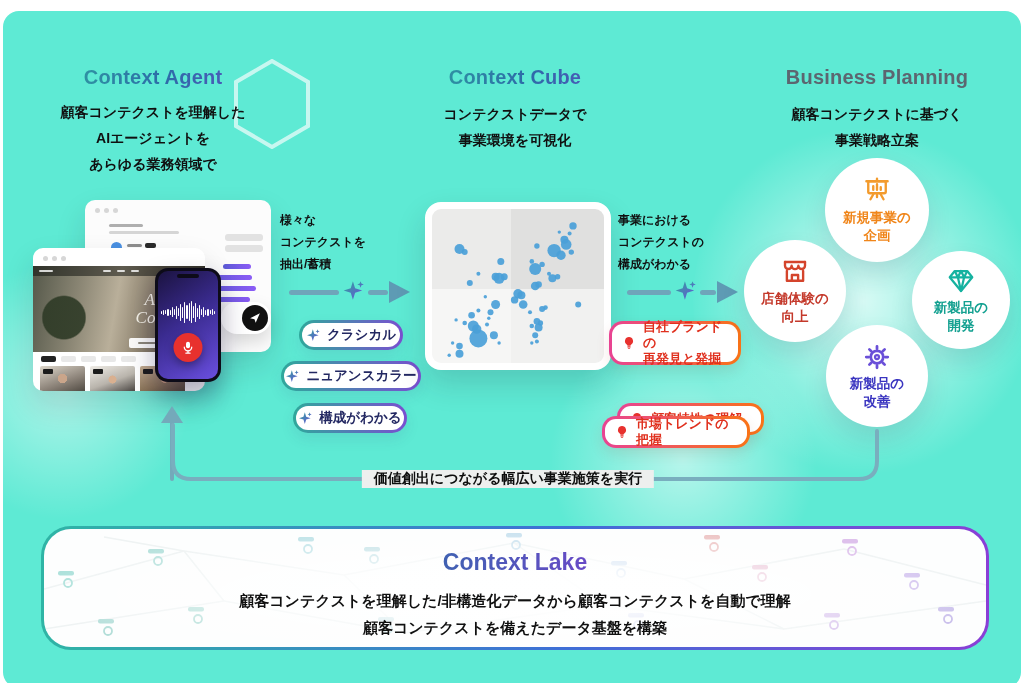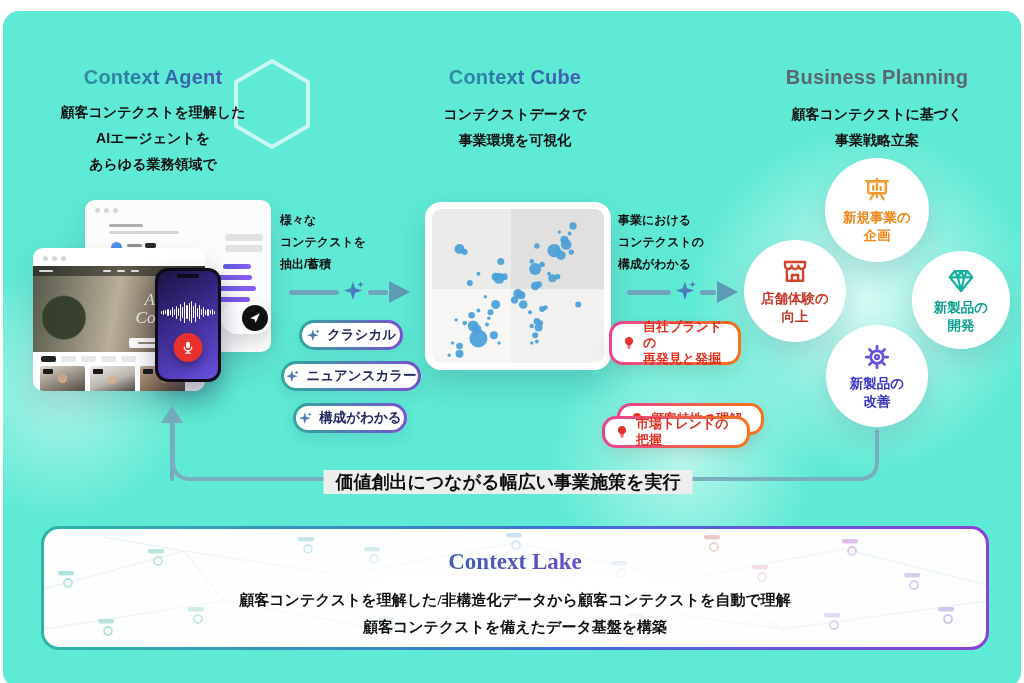--- a/index.html
+++ b/index.html
@@ -148,29 +148,29 @@
   .quad { position:absolute; }
   .q-tl { left:0; top:0; width:46%; height:52%; background:#EBEBEA; }
   .q-tr { left:46%; top:0; right:0; height:52%; background:#E0E0DF; }
   .q-bl { left:0; top:52%; width:46%; bottom:0; background:#F6F6F5; }
   .q-br { left:46%; top:52%; right:0; bottom:0; background:#F1F1F0; }
   #scatter-svg { position:absolute; left:0; top:0; }
 
   
   #loop-svg { position:absolute; left:0; top:0; pointer-events:none; }
   .loop-label { position:absolute; left:505px; top:459px; transform:translateX(-50%);
-                background:#EDEFEE; padding:0 12px; font-size:18px; font-weight:700;
+                background:#EDEFEE; padding:0 12px; font-size:14px; font-weight:700;
                 color:#0D0D0D; white-space:nowrap; }
 
   
   .lake { position:absolute; left:38px; top:515px; width:948px; height:124px;
-          border:3px solid transparent; border-radius:18px;
+          border:3px solid transparent; border-radius:30px;
           background:linear-gradient(#FDFEFE,#FDFEFE) padding-box,
                      linear-gradient(90deg,#2FB5A5,#3E6FD6 55%,#8A3FD6) border-box;
-          overflow:hidden;font-family:Liberation Serif, serif; }
+          overflow:hidden; }
   #lake-net { position:absolute; left:0; top:0; opacity:.4; }
   .lake-glow { position:absolute; inset:0;
                background:radial-gradient(ellipse at 50% 55%, rgba(255,255,255,.9) 20%, rgba(255,255,255,0) 75%); }
   .lake-title { position:absolute; left:0; top:20px; width:100%; text-align:center;
                 font-size:23px; font-weight:700;
                 background:linear-gradient(90deg,#2D6CA8 35%,#7A3FD0 65%);
                 -webkit-background-clip:text; background-clip:text; color:transparent; }
   .lake-desc { position:absolute; left:0; top:58px; width:100%; text-align:center;
                font-size:15px; font-weight:700; color:#101010; line-height:27px; }
   .hidden-defs { position:absolute; width:0; height:0; overflow:hidden; }

